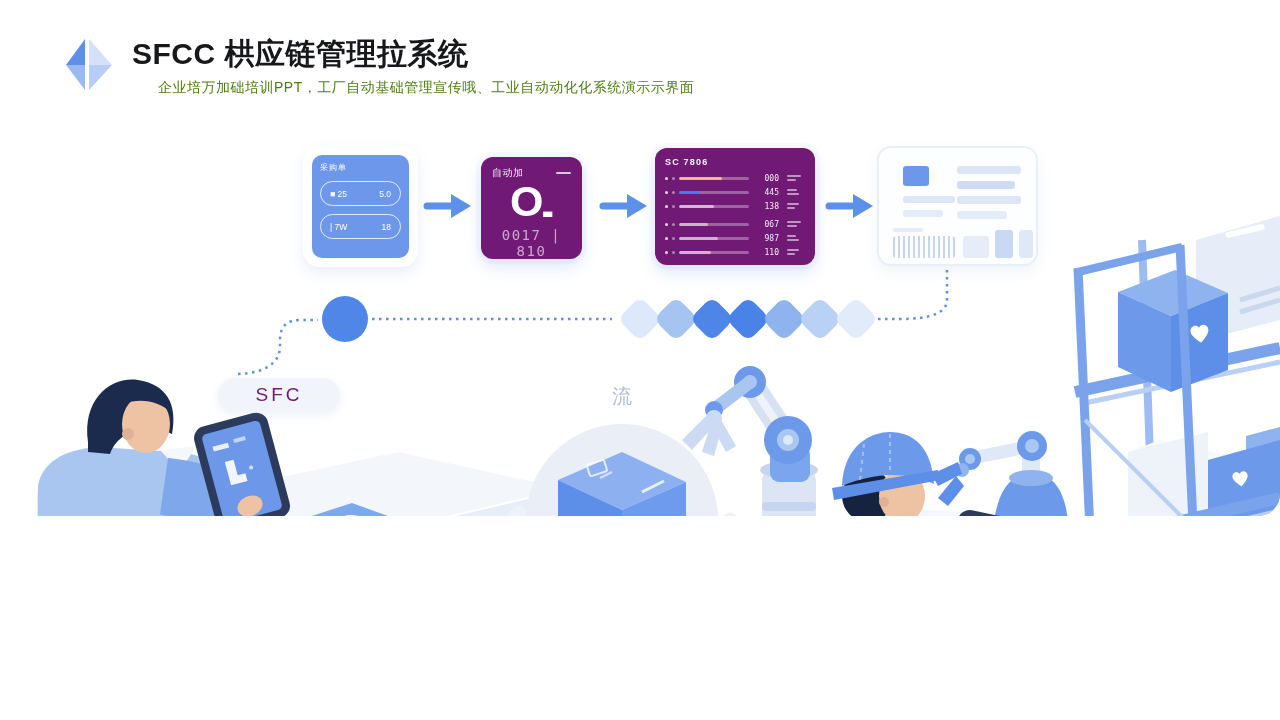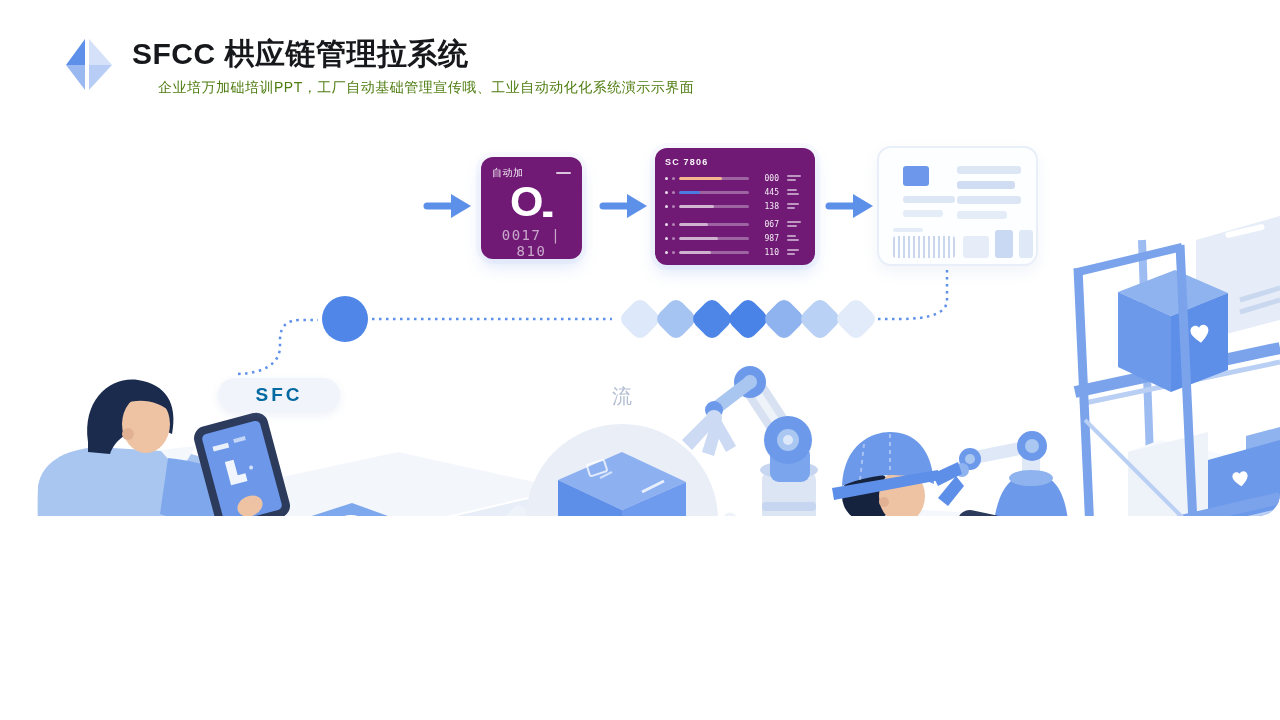--- a/index.html
+++ b/index.html
@@ -45,22 +45,22 @@
               color:rgba(255,255,255,.92);}
   .c3row .ticks{width:22px;display:flex;flex-direction:column;gap:2px;padding-left:4px;}
   .c3row .ticks i{height:2px;background:rgba(255,255,255,.55);border-radius:1px;}
   .card4{left:877px;top:146px;width:161px;height:120px;background:#fdfeff;border:2px solid #e9eff9;
          border-radius:14px;box-shadow:0 6px 14px rgba(120,150,210,.10);}
   .c4{position:absolute;border-radius:3px;}
   .barcode{background:repeating-linear-gradient(90deg,#c9d6ee 0 2px,transparent 2px 5px);}
 
   
   .sfc{left:218px;top:378px;width:122px;height:34px;background:#f1f5fb;border-radius:17px;
-       display:flex;align-items:center;justify-content:center;font-size:19px;font-weight:bold;
-       letter-spacing:3px;color:#0369a1;box-shadow:0 3px 8px rgba(130,150,200,.14);}
+       display:flex;align-items:center;justify-content:center;font-size:19px;font-weight:normal;
+       letter-spacing:3px;color:#701a75;box-shadow:0 3px 8px rgba(130,150,200,.14);}
   .flowchar{left:612px;top:383px;font-size:20px;color:#b3bed2;letter-spacing:2px;}
   .smart{left:556px;top:606px;width:136px;height:28px;background:#eff3fa;border-radius:14px;
          display:flex;align-items:center;justify-content:center;font-size:15px;
          letter-spacing:8px;text-indent:8px;color:#0c4a6e;}
 </style>
 </head>
 <body>
 
 <div id="stage">
 
@@ -297,20 +297,35 @@
     <svg width="52" height="56" viewBox="0 0 52 56">
       <polygon points="23,3 23,29 4,29" fill="#5f90e9"></polygon>
       <polygon points="23,29 23,54 4,29" fill="#9ab9f1"></polygon>
       <polygon points="27,3 50,29 27,29" fill="#d4e1f9"></polygon>
       <polygon points="27,29 50,29 27,54" fill="#b7cdf5"></polygon>
     </svg>
   </div>
   <div class="abs ui title">SFCC 栱应链管理拉系统</div>
   <div class="abs ui subtitle">企业培万加础培训PPT，工厂自动基础管理宣传哦、工业自动动化化系统演示示界面</div>
 
+  <div class="card card1 ui">
+    <div class="card1-inner">
+      <div class="c1header">采购单</div>
+      <div id="card1-rows">
+          <div class="c1row">
+            <span>■ 25</span>
+            <span>5.0</span>
+          </div>
+          <div class="c1row">
+            <span>| 7W</span>
+            <span>18</span>
+          </div>
+        </div>
+    </div>
+  </div>
 
   <div class="card blue-card card2 ui">
     <div class="c2top">
       <span class="c2title">自动加</span>
       <span class="c2dash"></span>
     </div>
     <div class="c2big">
       <span>O</span><span class="suffix">▃</span>
     </div>
     <div class="c2footer">0017 | 810</div>

